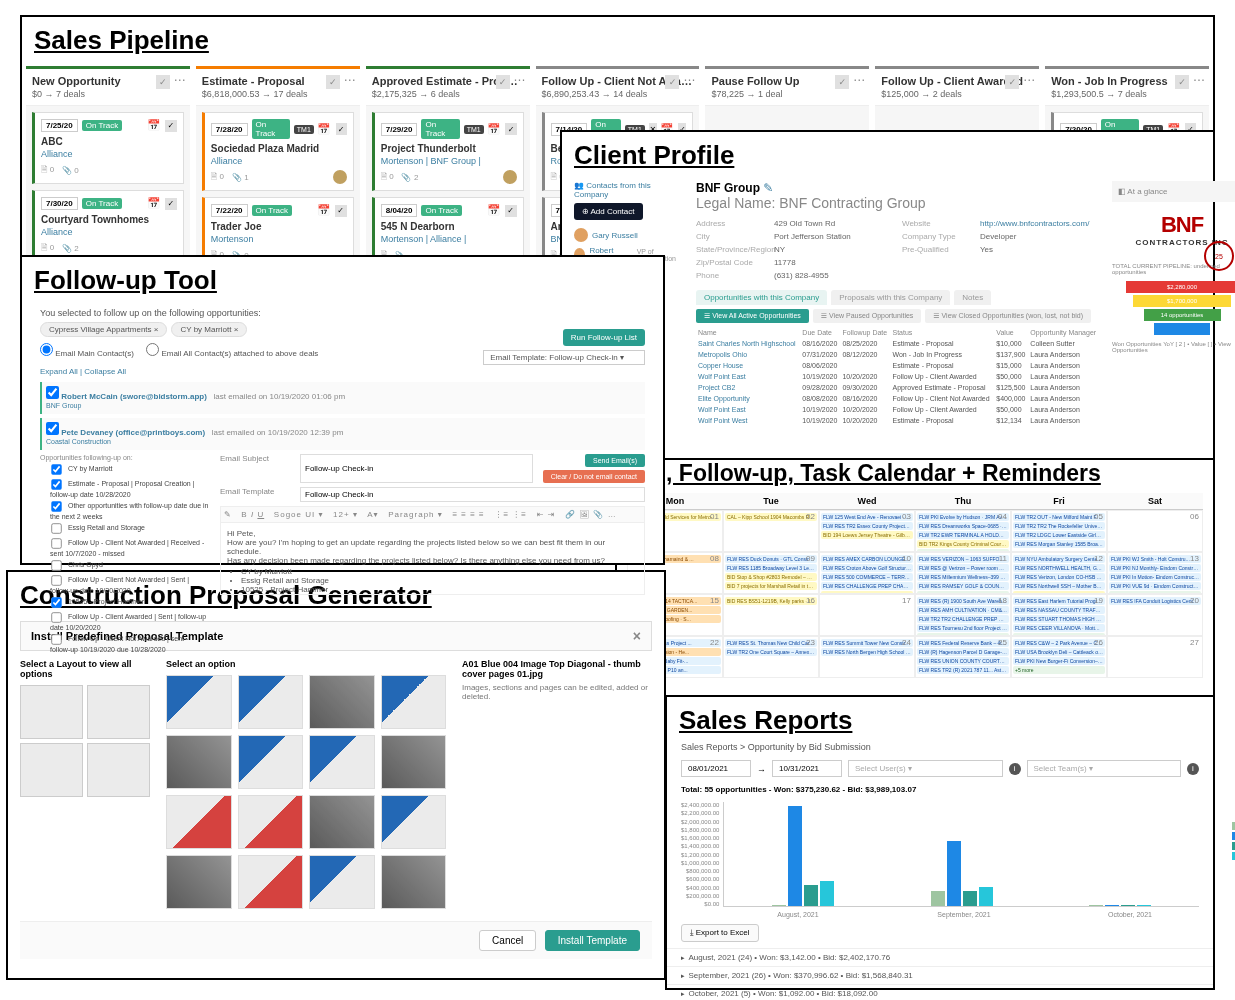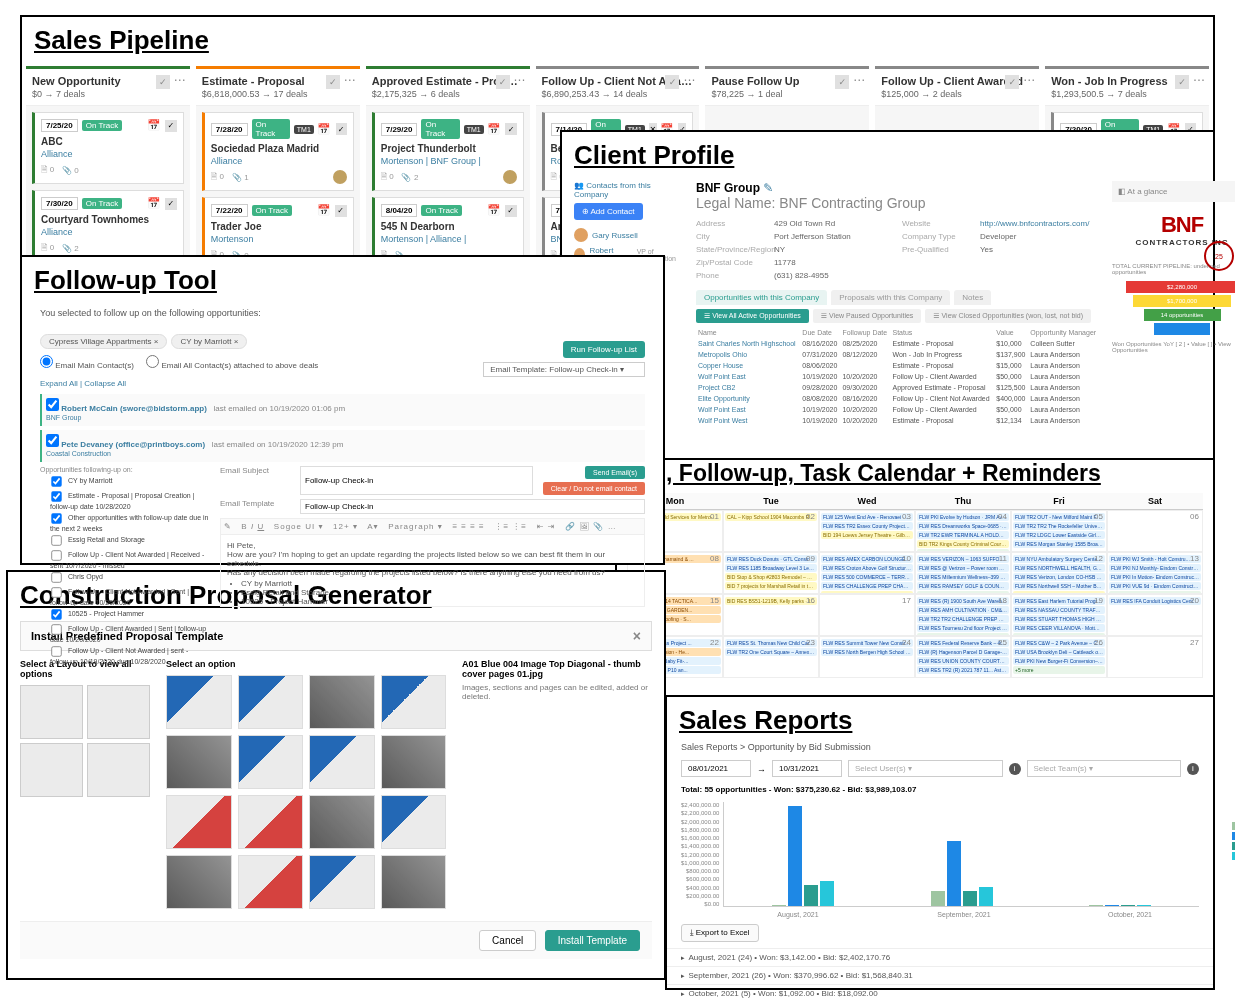--- a/index.html
+++ b/index.html
@@ -54,21 +54,21 @@
 .fu-send { background: #2a9d8f; color:#fff; border:none; font-size:7px; padding:3px 8px; border-radius:2px; display:block; margin-bottom:3px; margin-left:auto;}
 .fu-clear { background: #e76f51; color:#fff; border:none; font-size:7px; padding:3px 8px; border-radius:2px;display:block; margin-left:auto;}
 .fu-toolbar { border: 1px solid #eee; background: #fafafa; padding: 3px; font-size: 8px; color: #888; letter-spacing: 1px; margin-top: 4px;}
 .fu-editor { border: 1px solid #eee; border-top: none; padding: 6px; font-size: 8px; color: #555; height: 72px; overflow: hidden;}
 .fu-template-select { float: right; border: 1px solid #ccc; font-size: 8px; padding: 2px 20px 2px 6px; margin-top: -16px; }
 
 
 #p-client { left: 560px; top: 130px; width: 655px; height: 330px; z-index: 3; background:#fff;}
 .cp-body { display: flex; padding: 8px 12px; gap: 12px; font-size: 8px; }
 .cp-side { flex: 0 0 110px; }
-.cp-addbtn { background: #3b82f6; color: #fff; border: none; padding: 4px 8px; font-size: 8px; border-radius: 3px; margin: 4px 0;}
+.cp-addbtn { background: #0f172a; color: #fff; border: none; padding: 4px 8px; font-size: 8px; border-radius: 3px; margin: 4px 0;}
 .cp-contact-row { display: flex; align-items: center; gap: 4px; margin: 4px 0; }
 .cp-av { width: 14px; height: 14px; border-radius: 50%; background: #e0a060; }
 .cp-main { flex: 1; }
 .cp-name { font-weight: 700; font-size: 12px; }
 .cp-legal { font-size: 14px; color: #888; margin-bottom: 8px; }
 .cp-grid { display: grid; grid-template-columns: 70px 120px 70px 120px; gap: 4px 8px; font-size: 8px; color: #666; margin-bottom: 10px;}
 .cp-grid a { color: #3b7ea1; }
 .cp-tabs { display: flex; gap: 4px; margin-bottom: 4px; }
 .cp-tab { background: #e8f4f2; color: #2a9d8f; padding: 3px 8px; font-size: 8px; border-radius: 3px 3px 0 0; }
 .cp-tab.inactive { background: #f0f0f0; color: #999; }
@@ -361,21 +361,21 @@
     </div>
       </div>
     </div>
 </div>
 
 <div class="panel" id="p-followup">
   <div class="panel-title">Follow-up Tool</div>
   <div class="fu-body">
     <div class="fu-top">
       <div>You selected to follow up on the following opportunities:</div>
-      <div id="fu-pills" style="margin-top:16px;text-decoration:underline;"><span class="fu-pill">Cypress Village Appartments ×</span><span class="fu-pill">CY by Marriott ×</span></div>
+      <div id="fu-pills" style="margin-top:4px;text-decoration:underline;"><span class="fu-pill">Cypress Village Appartments ×</span><span class="fu-pill">CY by Marriott ×</span></div>
       <div class="fu-radio-row">
         <label><input type="radio" checked="" style=""> <span>Email Main Contact(s)</span></label>
         <label><input type="radio" style=""> <span>Email All Contact(s) attached to above deals</span></label>
         <button class="fu-run-btn">Run Follow-up List</button>
       </div>
     </div>
     <div style="clear:both; position:relative;">
       <span class="fu-expand"><span>Expand All</span> | <span>Collapse All</span></span>
       <span class="fu-template-select"><span>Email Template:</span> <span>Follow-up Check-in</span> ▾</span>
     </div>

